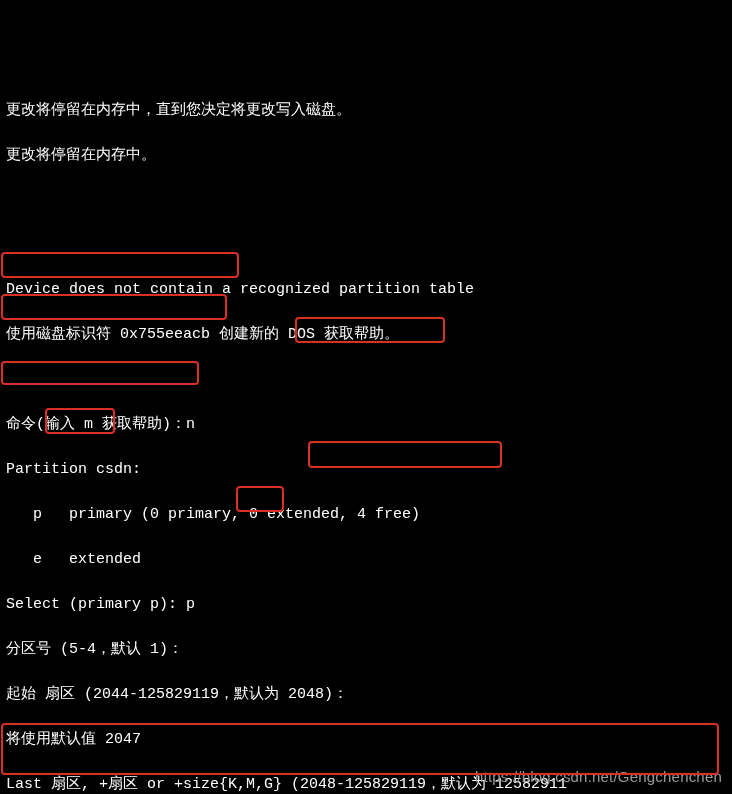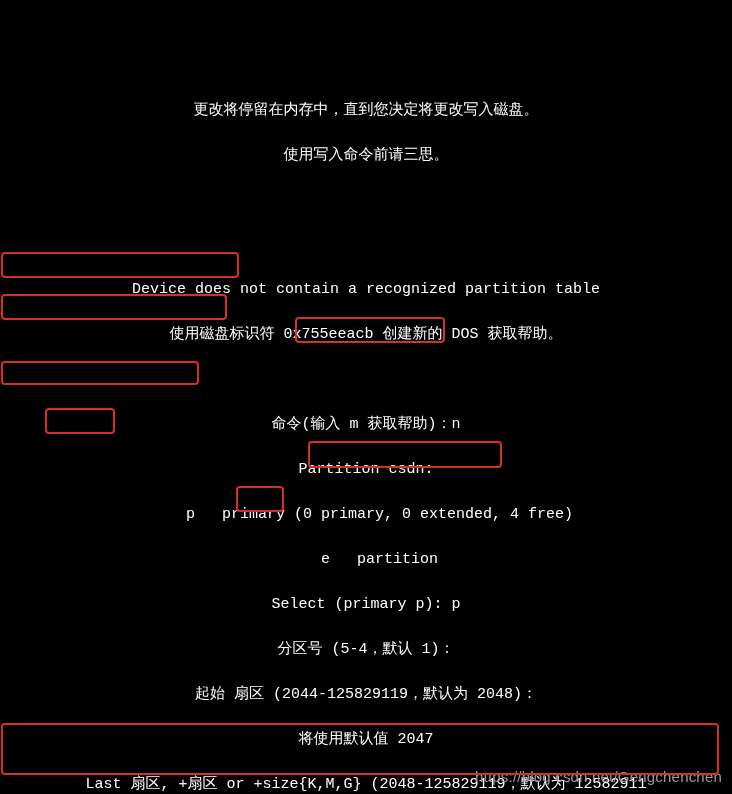--- a/index.html
+++ b/index.html
@@ -1,19 +1,18 @@
 <!DOCTYPE html>
 <html><head>
   <meta charset="utf-8">
   <style>
     * {
       margin: 0;
       padding: 0;
       box-sizing: border-box;
-      text-align: center;
     }
     body {
       background: #000;
       color: #fff;
       font-family: "Consolas", "Courier New", monospace;
       font-size: 15px;
       line-height: 1.5;
       padding: 10px 6px;
       width: 732px;
       height: 794px;
@@ -39,30 +38,30 @@
       font-size: 15px;
       letter-spacing: 0.2px;
     }
   </style>
 </head>
 <body>
 
 
 
 <span class="line">更改将停留在内存中，直到您决定将更改写入磁盘。</span>
-<span class="line">使用写入命令前请三思。</span>
+<span class="line">更改将停留在内存中。</span>
 <span class="line"></span>
 <span class="line"></span>
 <span class="line">Device does not contain a recognized partition table</span>
 <span class="line">使用磁盘标识符 0x755eeacb 创建新的 DOS 获取帮助。</span>
 <span class="line"></span>
 <span class="line">命令(输入 m 获取帮助)：n</span>
 <span class="line">Partition csdn:</span>
 <span class="line">   p   primary (0 primary, 0 extended, 4 free)</span>
-<span class="line">   e   partition</span>
+<span class="line">   e   extended</span>
 <span class="line">Select (primary p): p</span>
 <span class="line">分区号 (5-4，默认 1)：</span>
 <span class="line">起始 扇区 (2044-125829119，默认为 2048)：</span>
 <span class="line">将使用默认值 2047</span>
 <span class="line">Last 扇区, +扇区 or +size{K,M,G} (2048-125829119，默认为 12582911</span>
 
 
 
 
 

